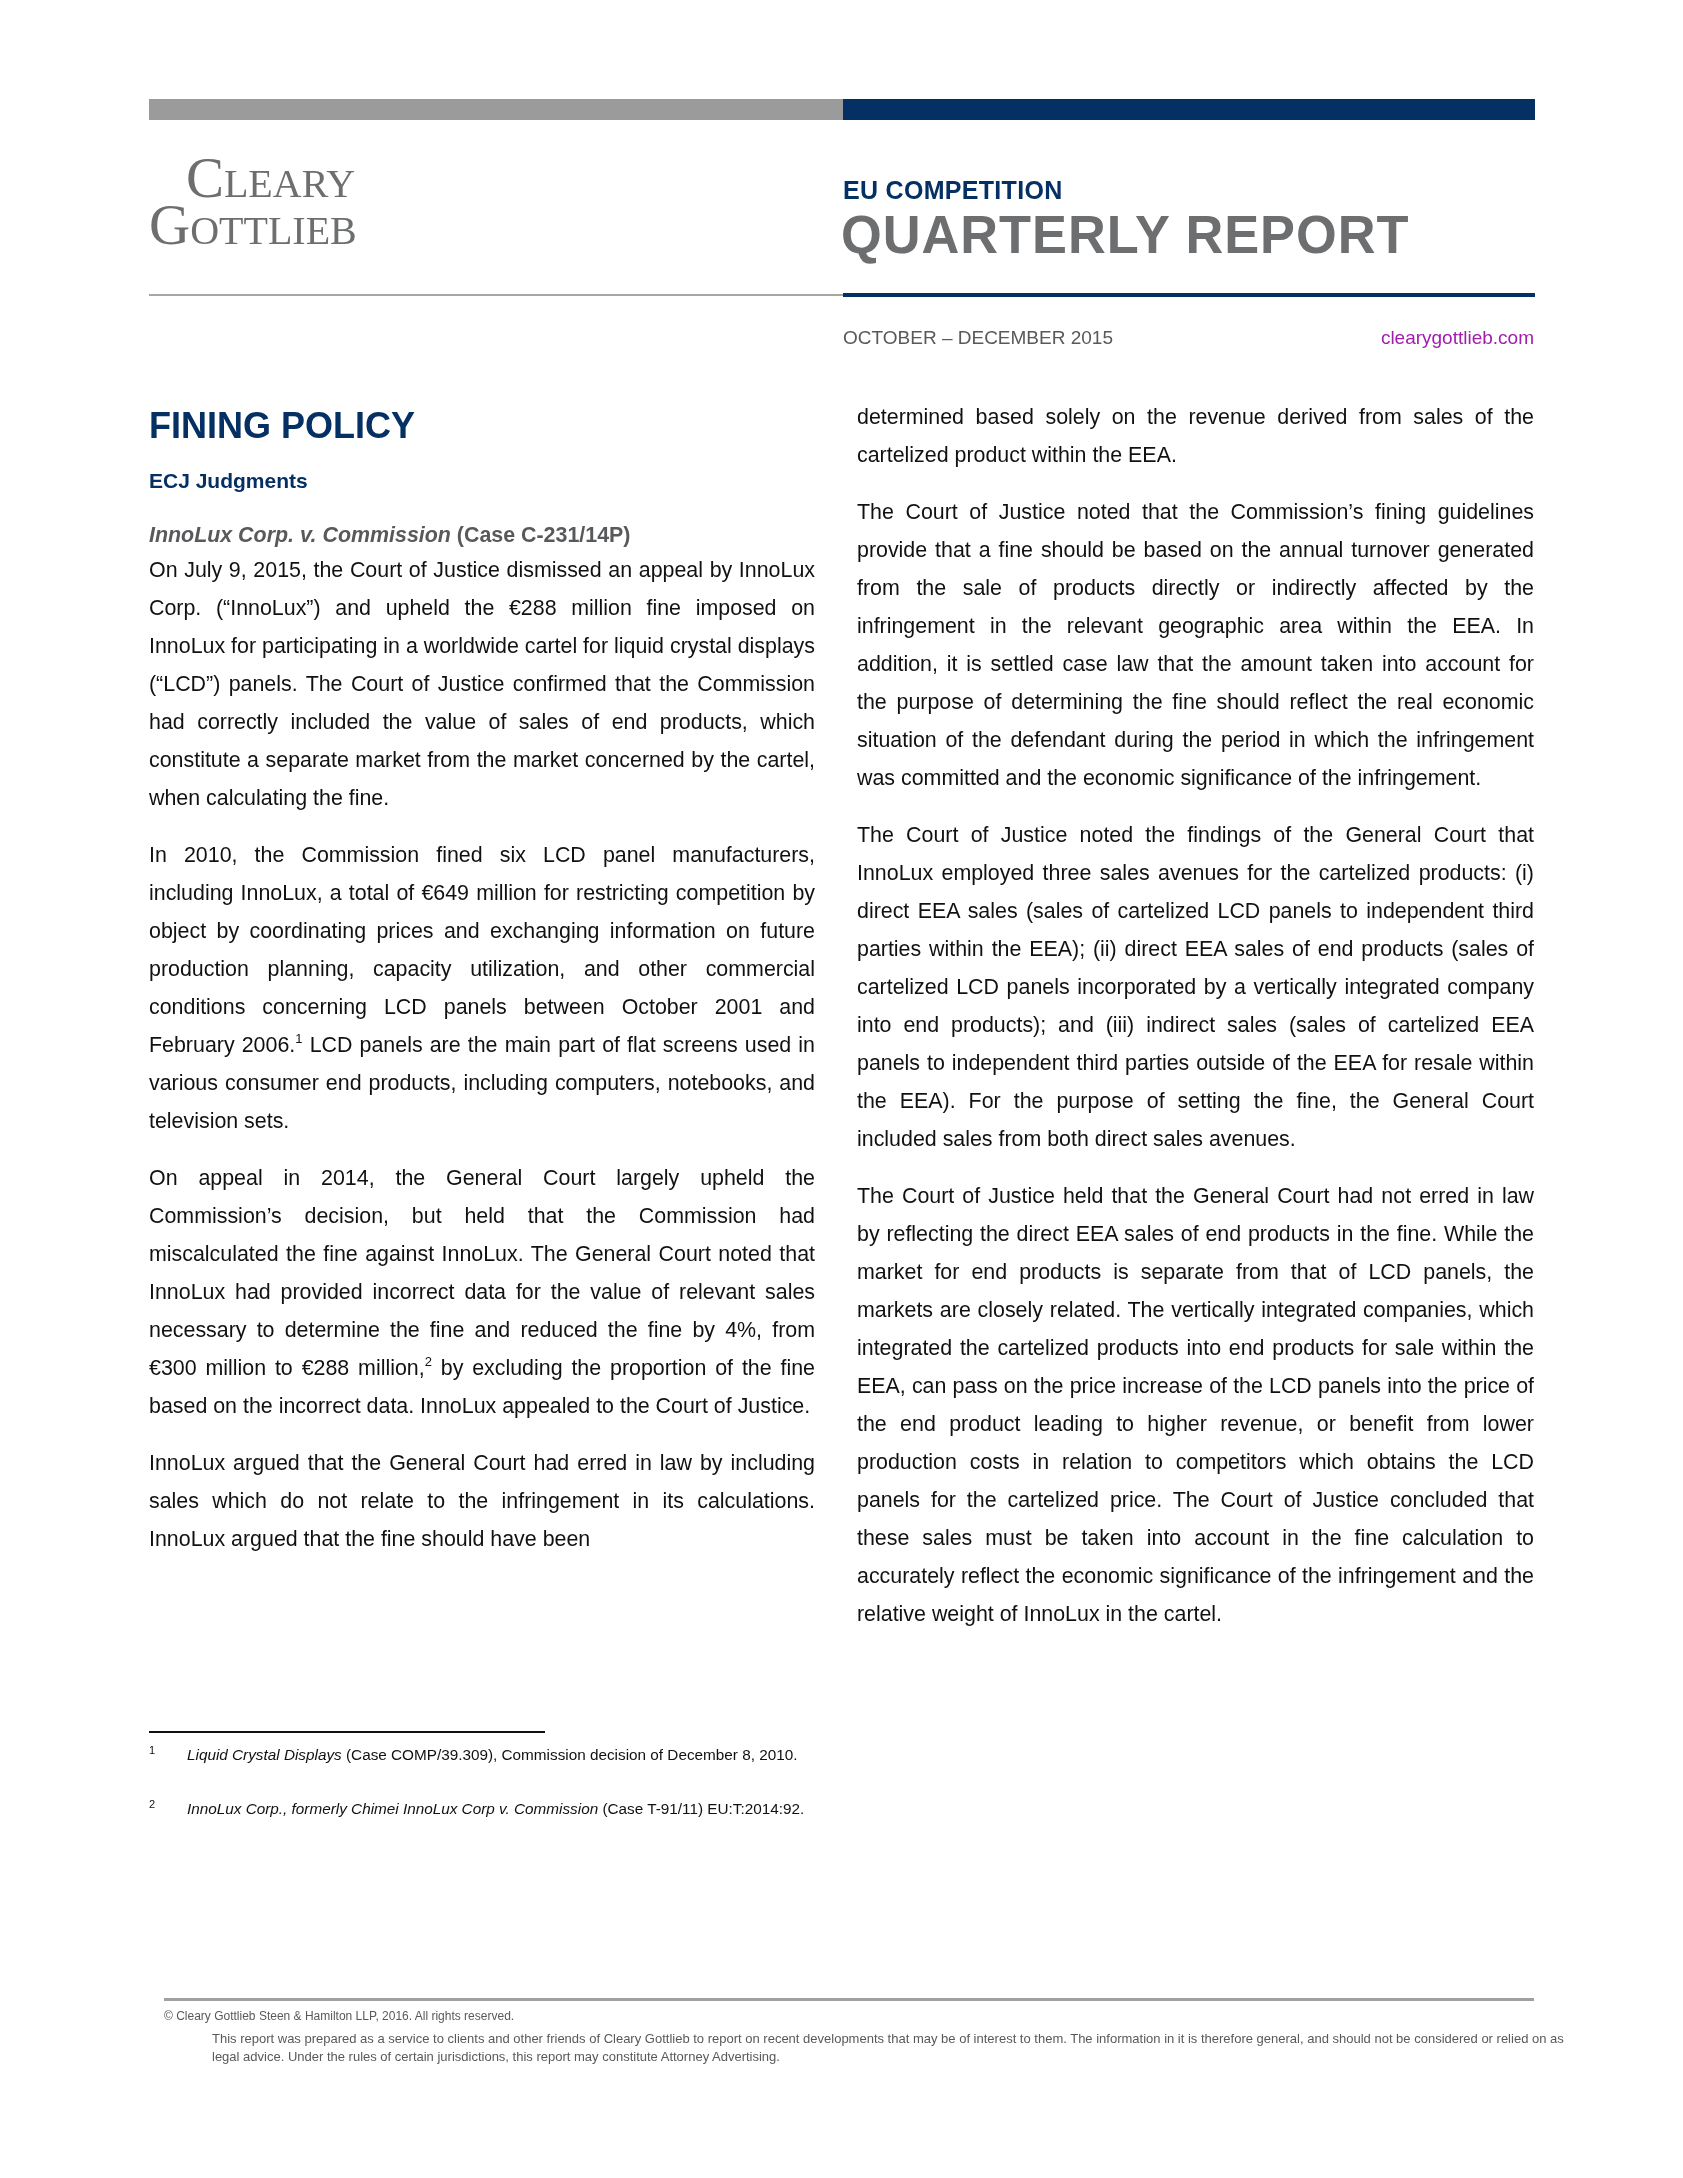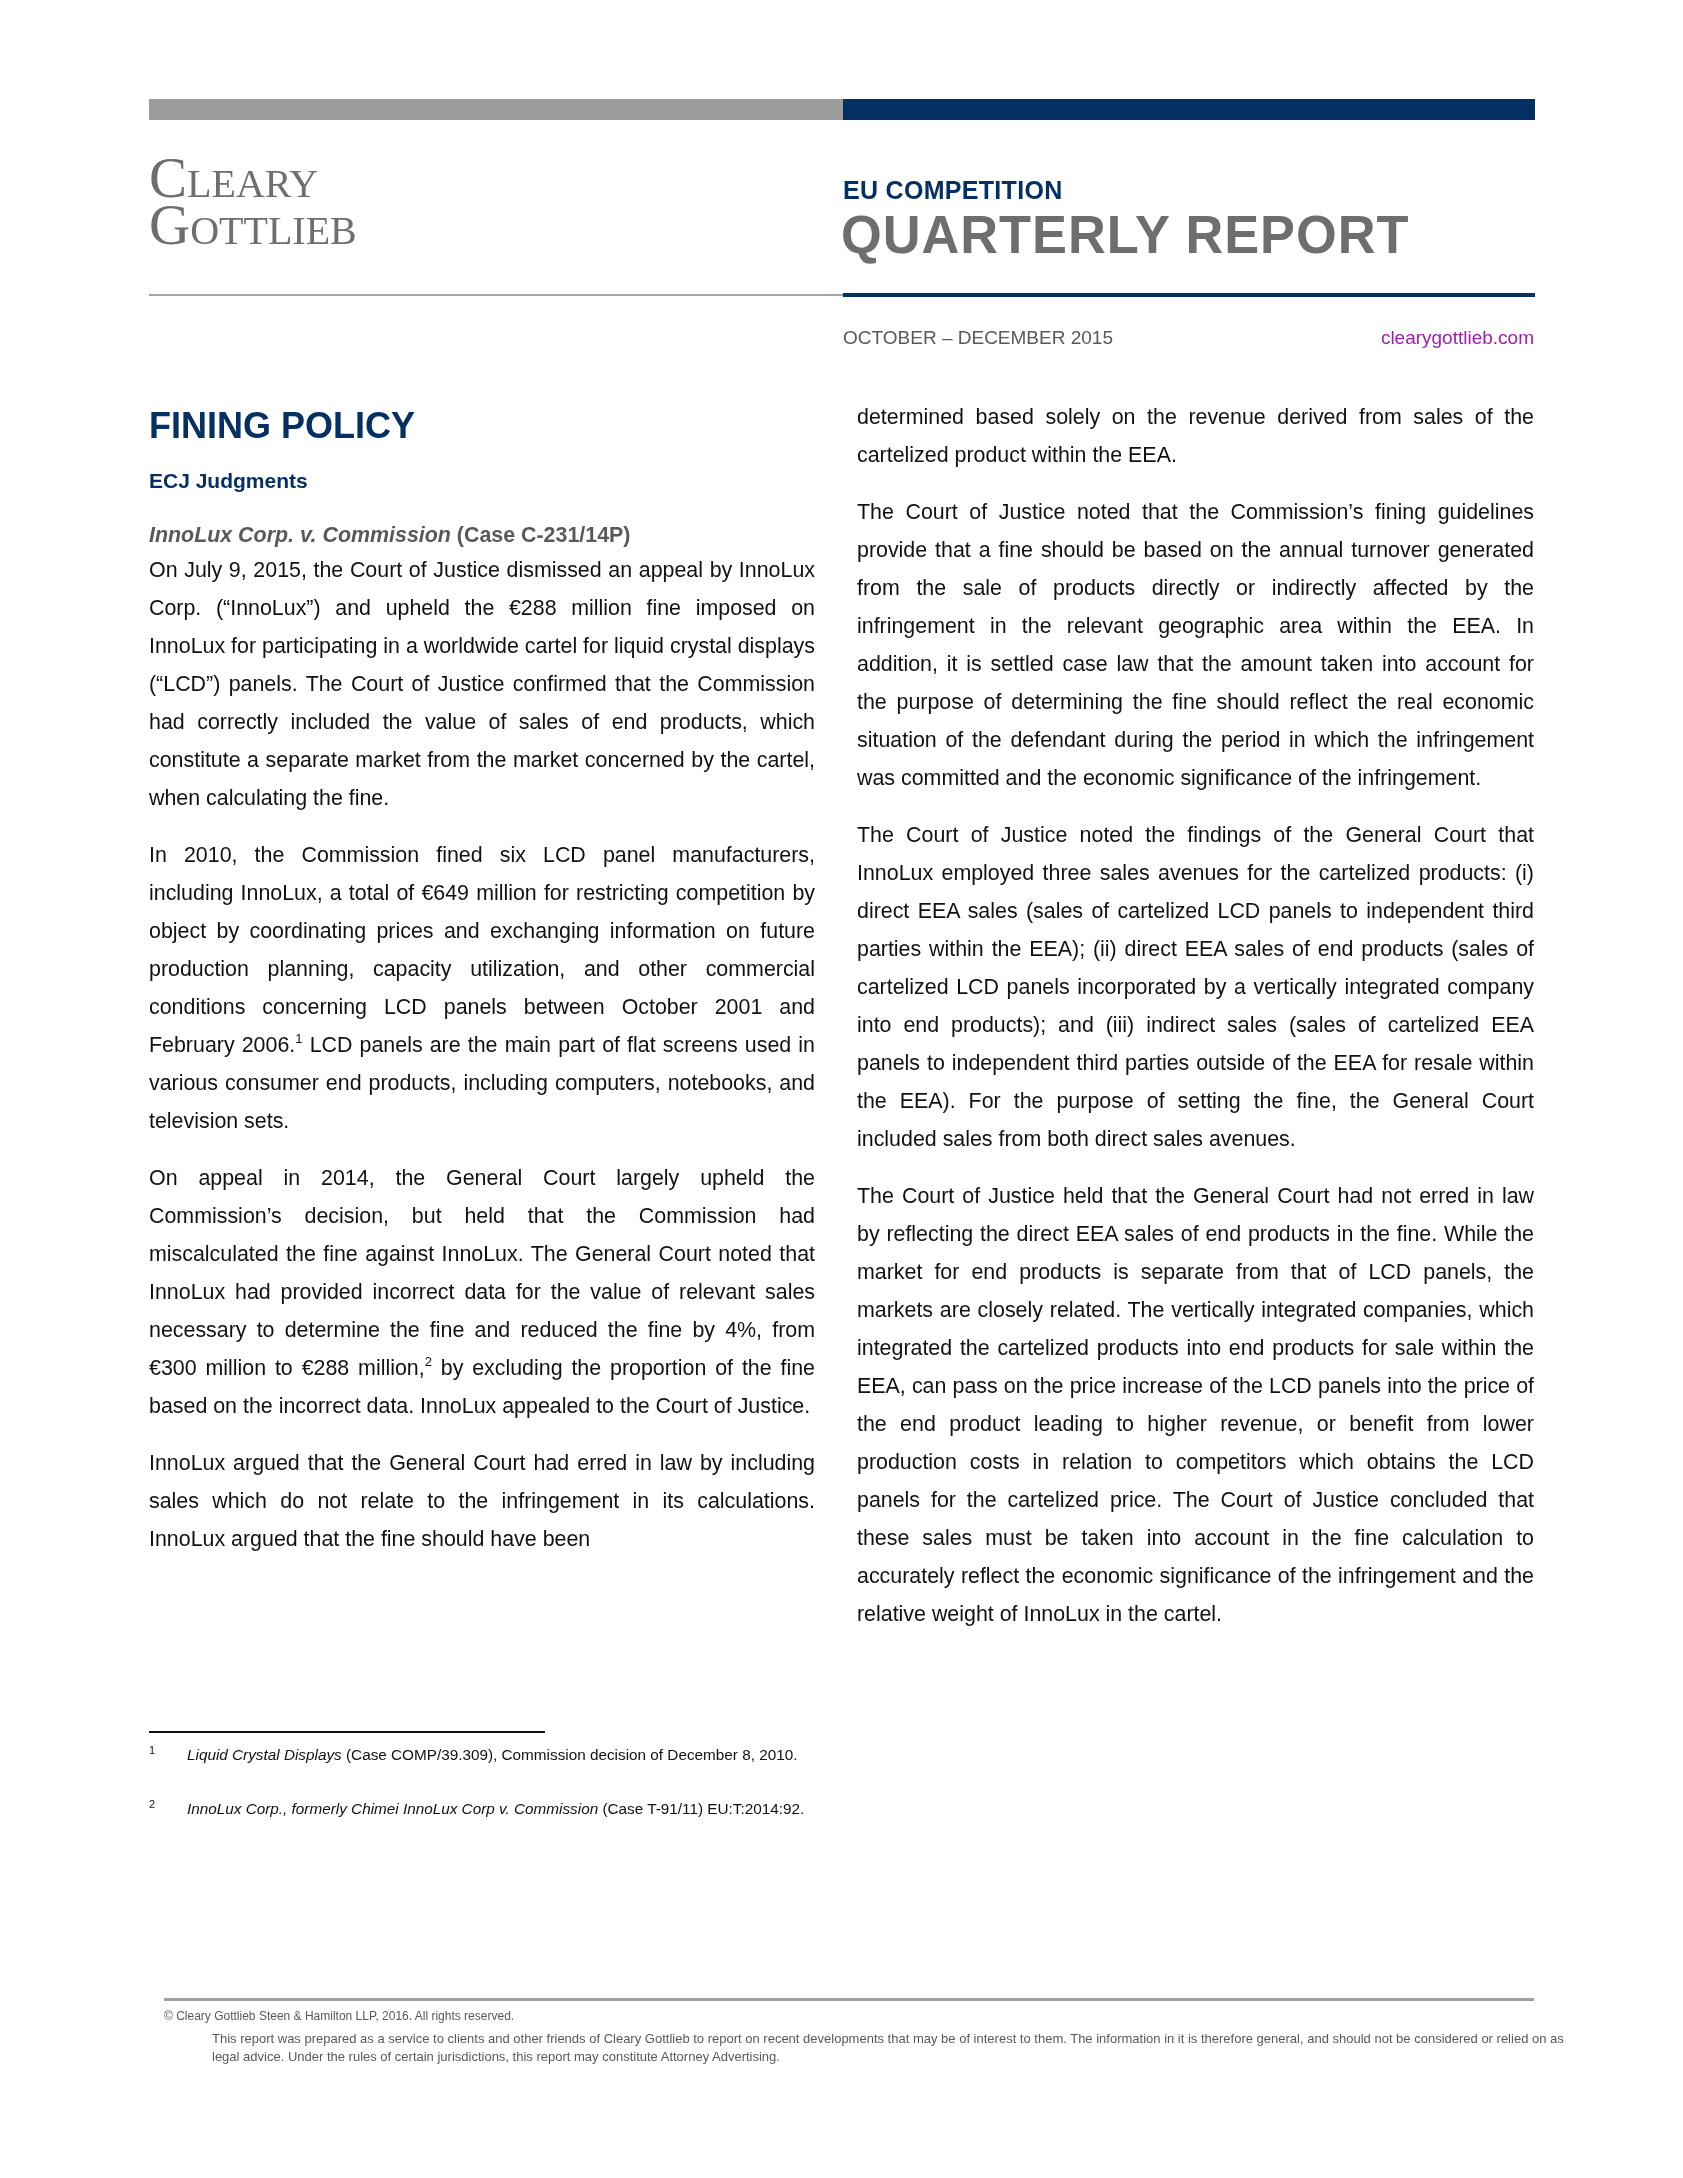--- a/index.html
+++ b/index.html
@@ -6,21 +6,21 @@
   body { width: 1683px; height: 2178px; position: relative; overflow: hidden;
          font-family: "Liberation Sans", sans-serif; color: #111111; }
   .abs { position: absolute; }
 
   
   .bar-gray { left: 149px; top: 99px; width: 694px; height: 21px; background: #9b9b9b; }
   .bar-navy { left: 843px; top: 99px; width: 692px; height: 21px; background: #053063; }
 
   
   .logo { left: 149px; top: 149px; width: 243px; font-family: "Liberation Serif", serif; color: #6d6e70; line-height: 1; }
-  .logo .l1 { display: block; text-align: left; font-size: 57px; font-variant: small-caps; letter-spacing: 0px; height: 51px; }
+  .logo .l1 { display: block; text-align: center; font-size: 57px; font-variant: small-caps; letter-spacing: 0px; height: 51px; }
   .logo .l2 { display: block; text-align: left; font-size: 57px; font-variant: small-caps; letter-spacing: 0px; margin-top: -4px; }
 
   .eu-title { left: 843px; top: 176px; font-size: 25px; font-weight: bold; color: #053063; letter-spacing: 0.3px; }
   .qr-title { left: 841px; top: 203px; font-size: 54px; font-weight: bold; color: #6d6e70; letter-spacing: 1px; transform: scaleX(0.97); transform-origin: left; }
 
   .rule-gray { left: 149px; top: 294px; width: 694px; height: 2px; background: #a6a6a6; }
   .rule-navy { left: 843px; top: 293px; width: 692px; height: 4px; background: #053063; }
 
   .date { left: 843px; top: 327px; font-size: 19px; color: #58595b; }
   .site { right: 149px; top: 327px; font-size: 19px; color: #a21caf; }

